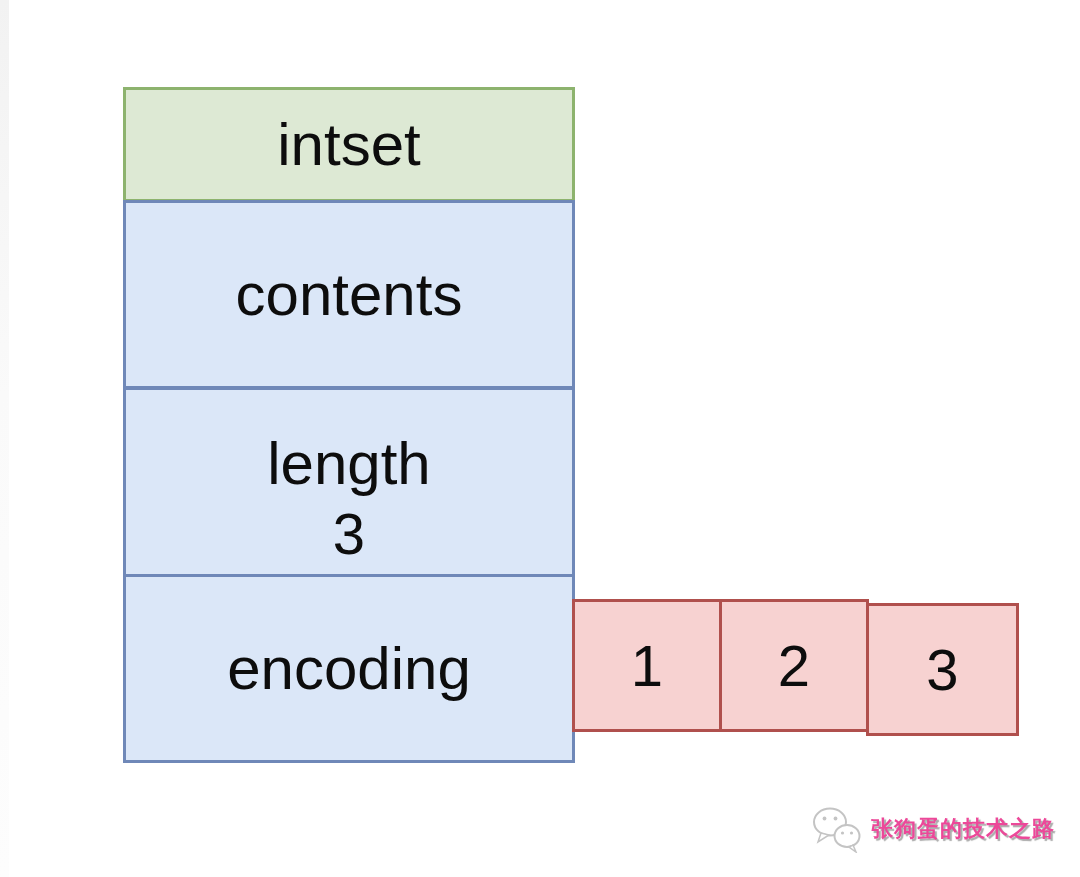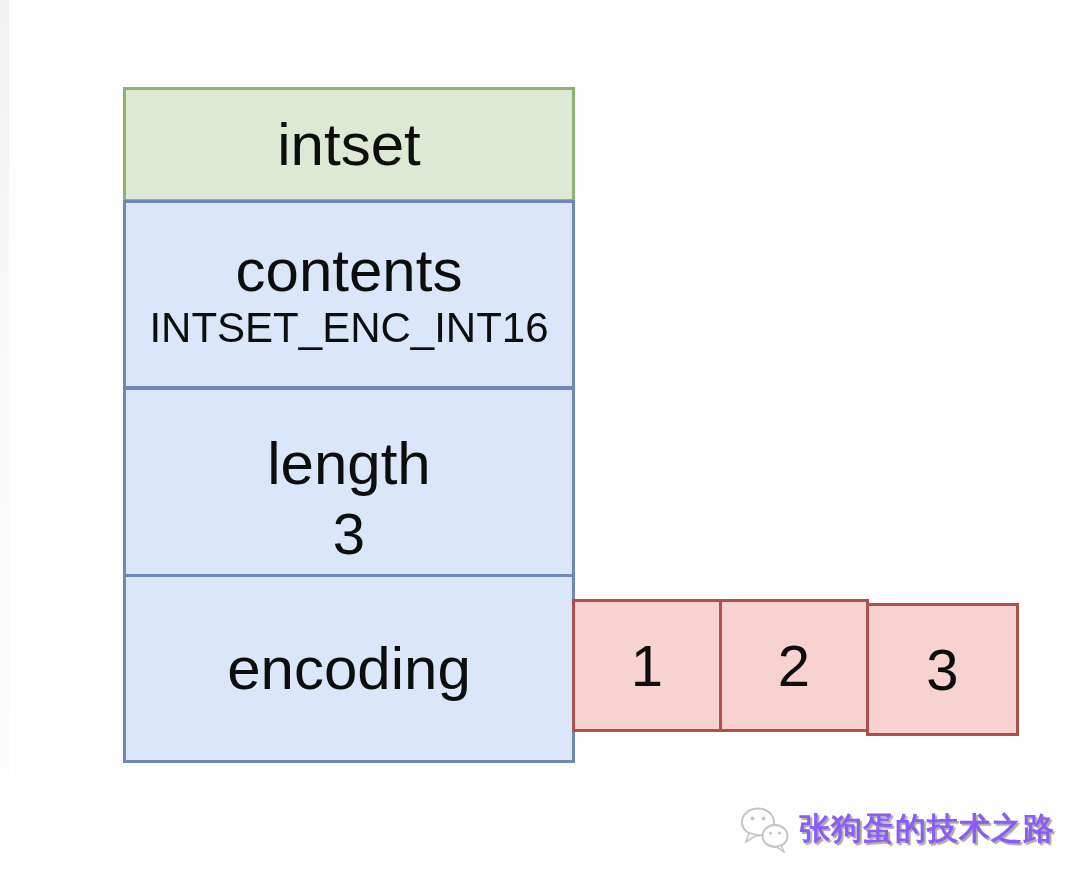--- a/index.html
+++ b/index.html
@@ -84,43 +84,42 @@
   .watermark {
     position: absolute;
     right: 25px;
     top: 803px;
     height: 52px;
     display: flex;
     align-items: center;
     gap: 7px;
   }
   .watermark-text {
-    font-size: 31px;
+    font-size: 22px;
     font-weight: bold;
-    color: #8b5cf6;
+    color: #ec4899;
     text-shadow: 2px 2px 1px #ababab, -1px -1px 0 #ffffff;
     letter-spacing: 1px;
     white-space: nowrap;
   }
   .wechat-icon svg { display: block; }
 </style>
 </head>
 <body>
 
 <div class="stage">
 
   <div class="edge-strip"></div>
 
   <div class="cell cell-header">
     <div class="label-big">intset</div>
   </div>
 
   <div class="cell cell-blue cell-encoding">
     <div class="label-big">contents</div>
-    <div class="value-small">INTSET_ENC_INT16</div>
   </div>
 
   <div class="cell cell-blue cell-length">
     <div class="label-big">length</div>
     <div class="value-big">3</div>
   </div>
 
   <div class="cell cell-blue cell-contents">
     <div class="label-big">encoding</div>
   </div>

